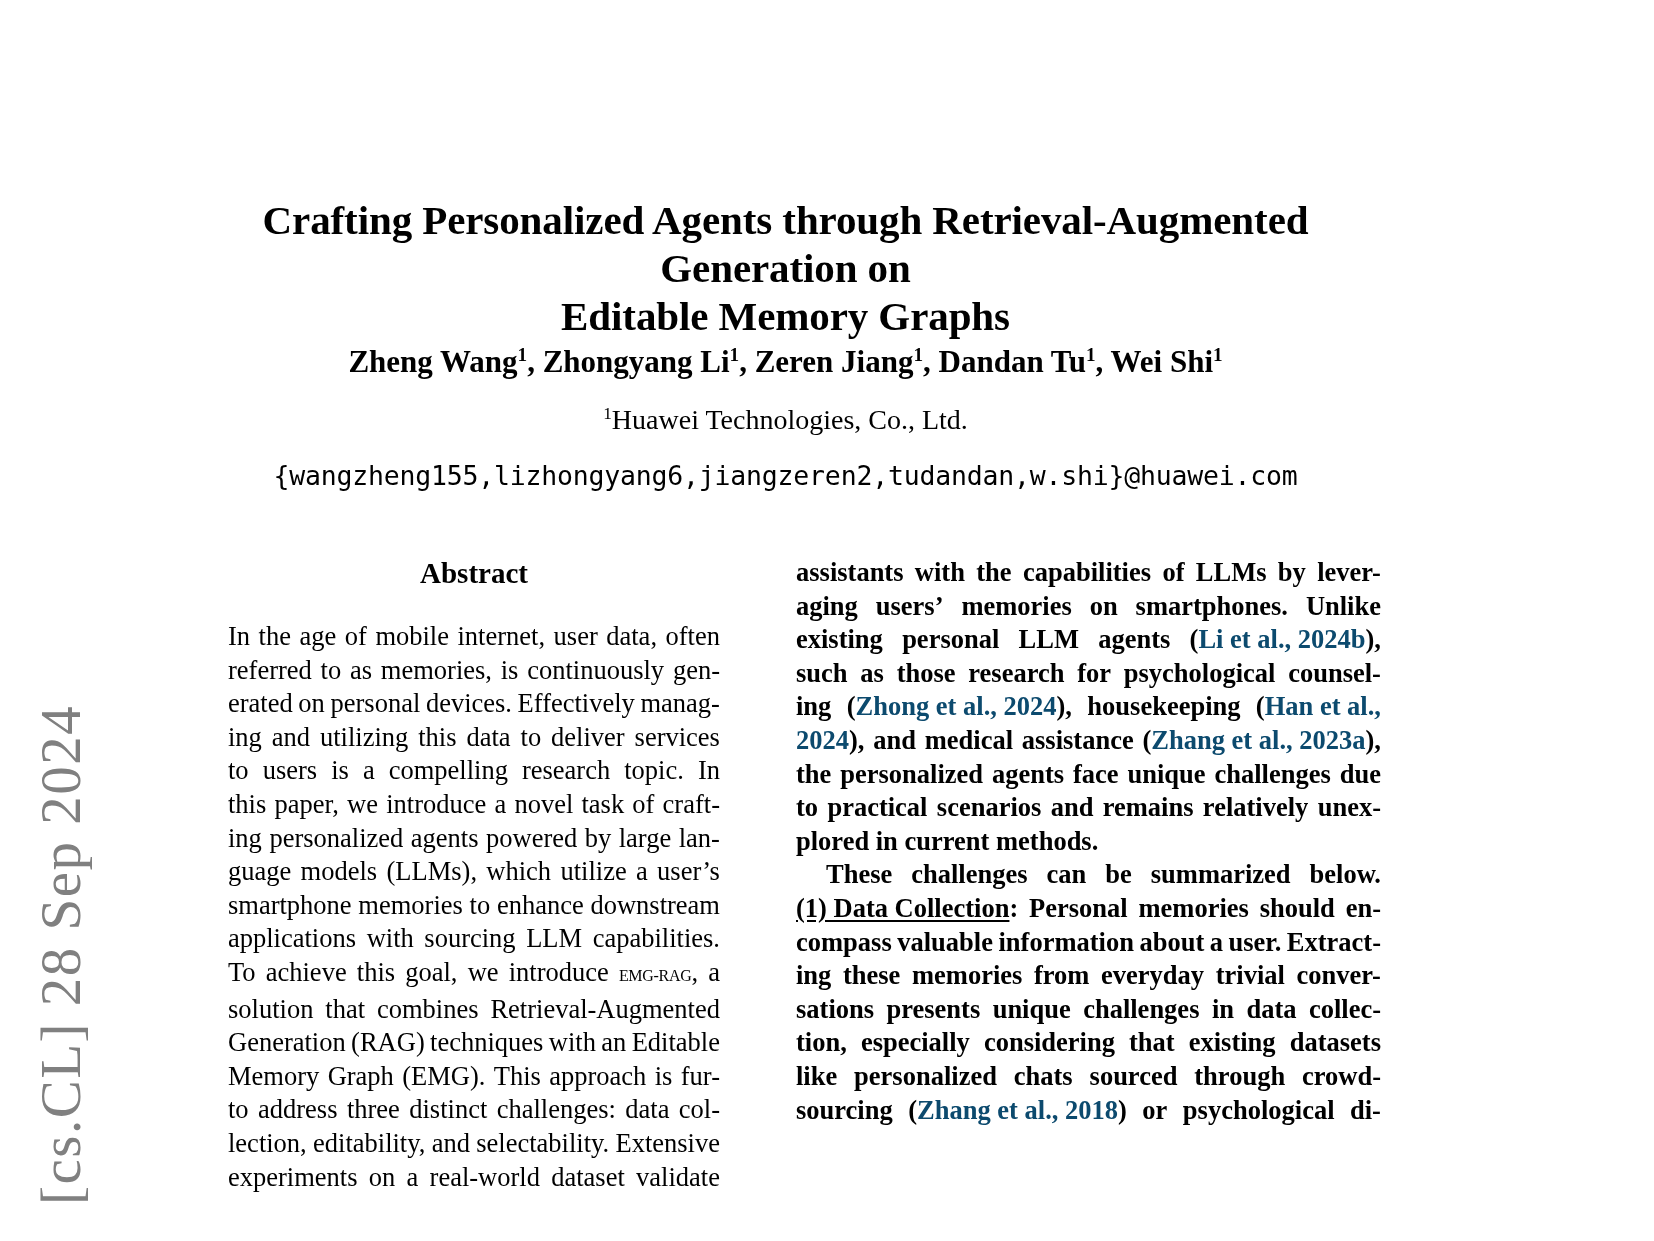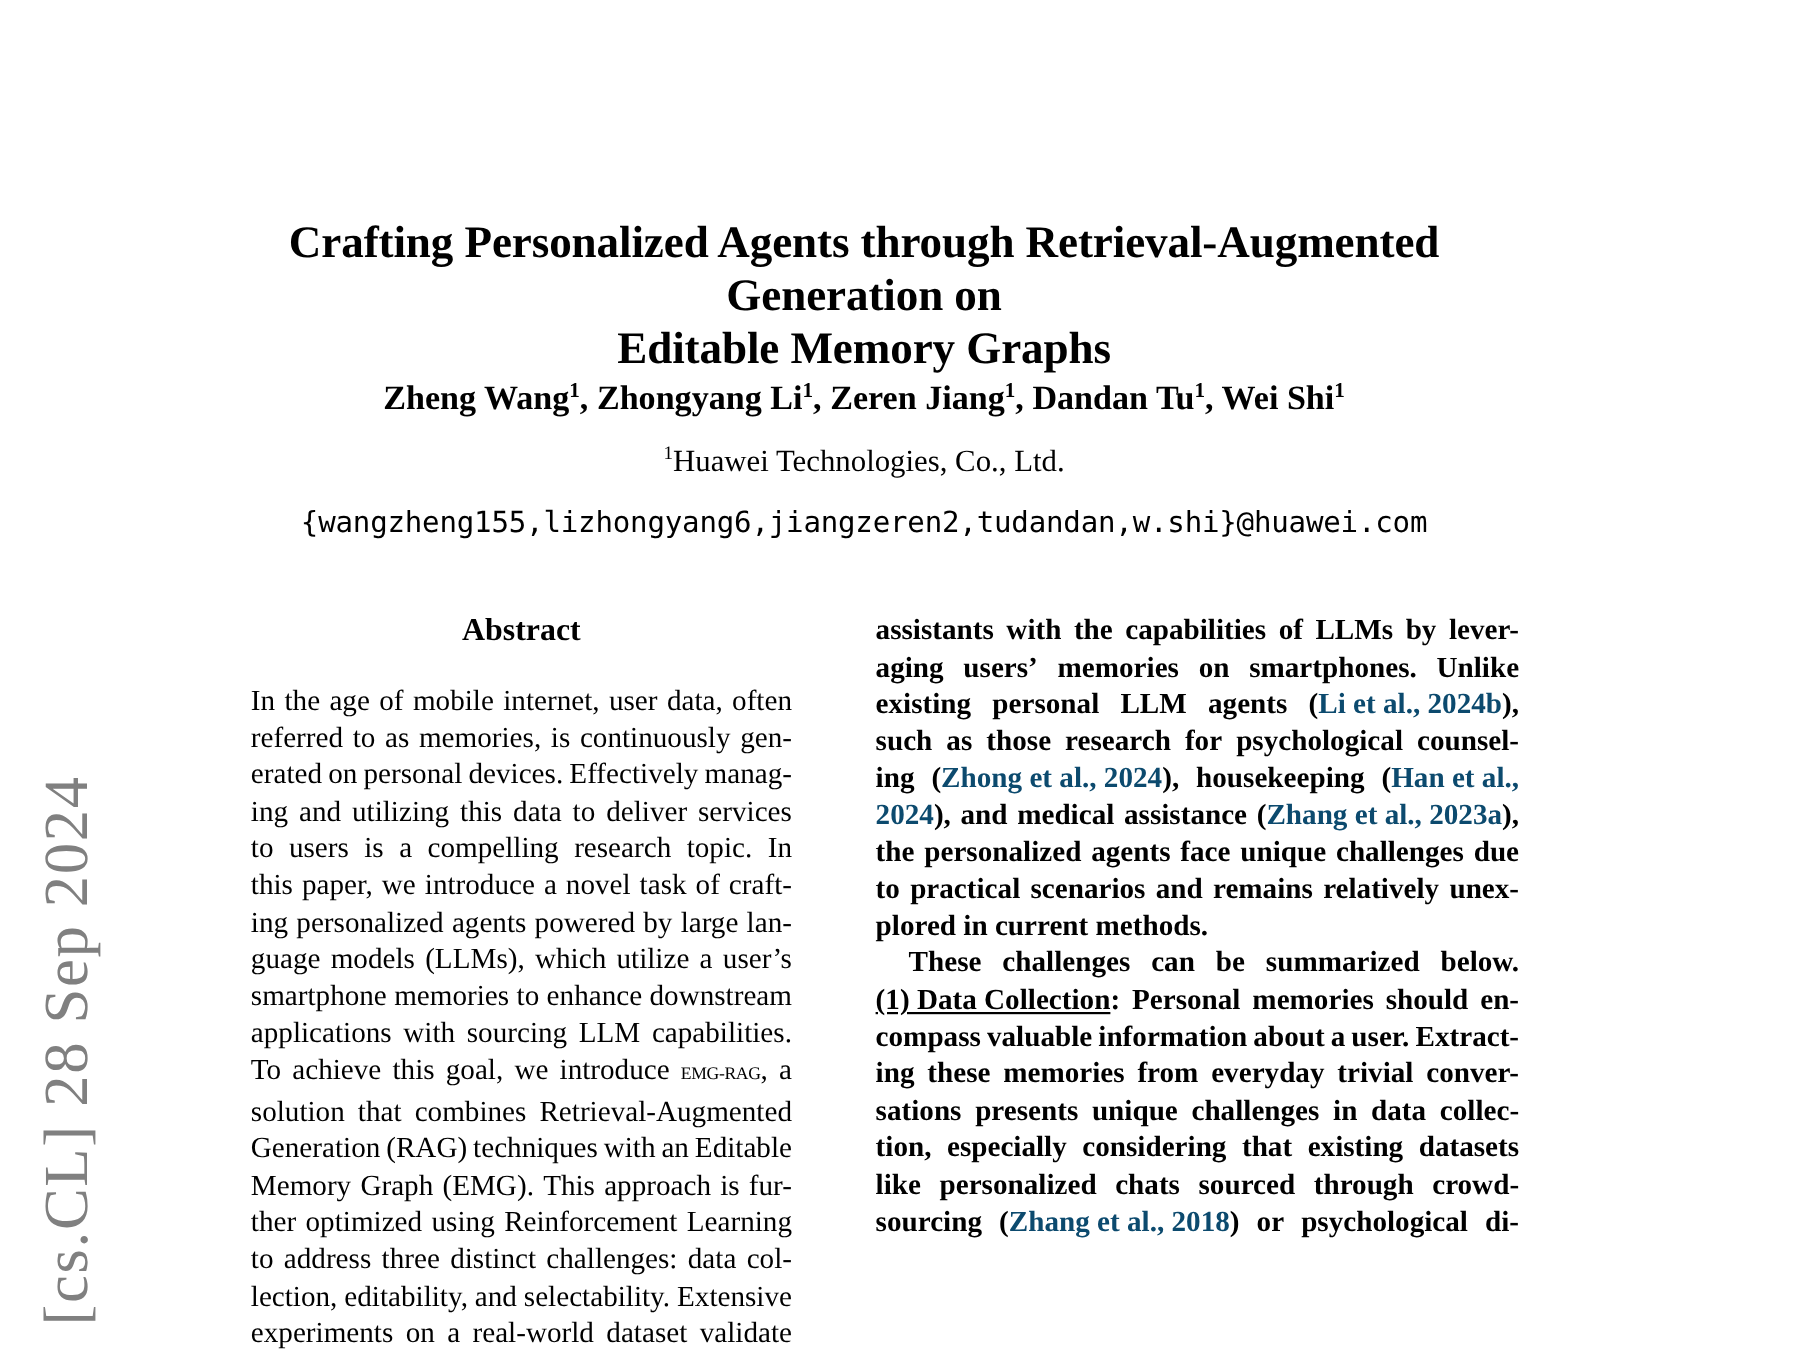--- a/index.html
+++ b/index.html
@@ -308,27 +308,20 @@
       <span class="line just">
           <span>Memory</span>
           <span>Graph</span>
           <span>(EMG).</span>
           <span>This</span>
           <span>approach</span>
           <span>is</span>
           <span>fur-</span>
         </span>
       <span class="line just">
-          <span>ther</span>
-          <span>optimized</span>
-          <span>using</span>
-          <span>Reinforcement</span>
-          <span>Learning</span>
-        </span>
-      <span class="line just">
           <span>to</span>
           <span>address</span>
           <span>three</span>
           <span>distinct</span>
           <span>challenges:</span>
           <span>data</span>
           <span>col-</span>
         </span>
       <span class="line just">
           <span>lection,</span>

